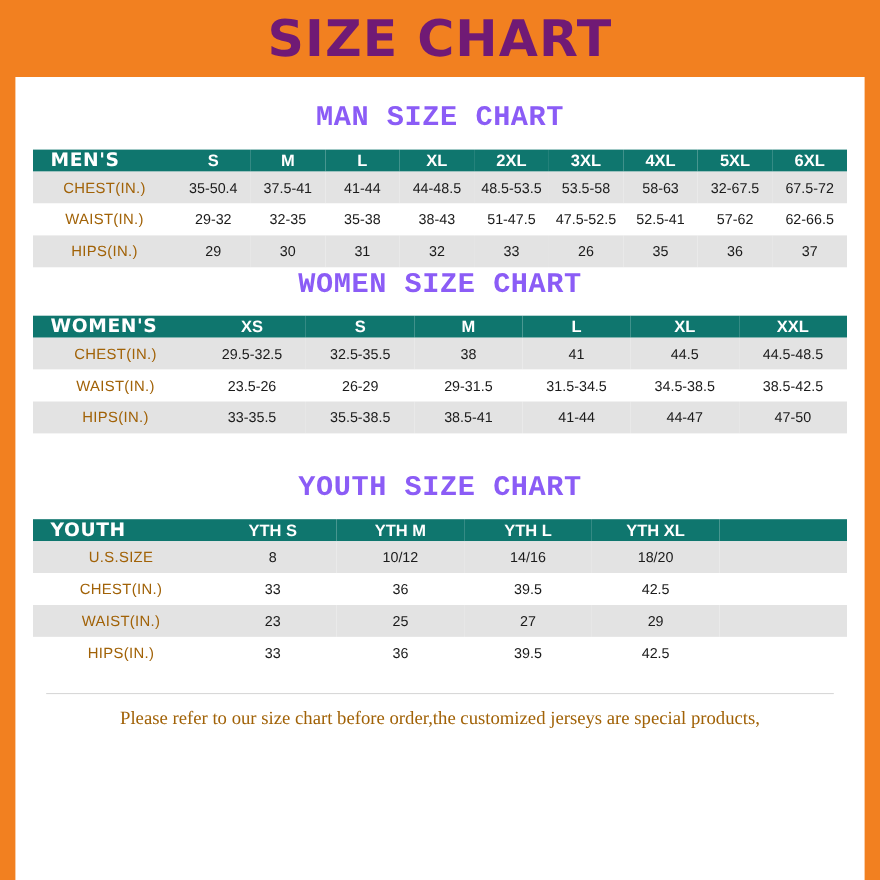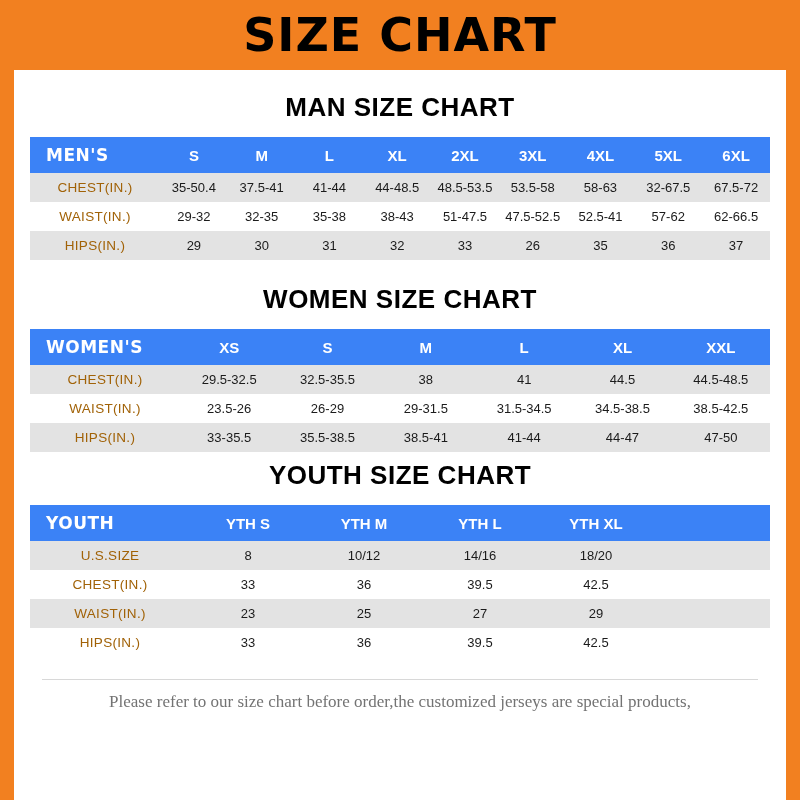--- a/index.html
+++ b/index.html
@@ -28,59 +28,59 @@
     display: flex;
     align-items: center;
     justify-content: center;
     margin: 0 -14px;
   }
   .banner-title {
     font-family: "DejaVu Sans", sans-serif;
     font-weight: bold;
     font-size: 46px;
     letter-spacing: 1px;
-    color: #000000;
+    color: #701a75;
     text-align: center;
     line-height: 1;
   }
   .content {
     padding: 0 14px;
   }
   .section-title {
     text-align: center;
-    font-family: Liberation Sans, sans-serif;
+    font-family: Liberation Mono, monospace;
     font-weight: bold;
     font-size: 26px;
-    color: #000000;
+    color: #8b5cf6;
     letter-spacing: 0.5px;
   }
   .t1-title { margin-top: 22px; margin-bottom: 14px; }
-  .t2-title { margin-top: 24px; margin-bottom: 14px; }
-  .t3-title { margin-top: 8px; margin-bottom: 14px; }
+  .t2-title { margin-bottom: 14px; }
+  .t3-title { margin-top: 34px; margin-bottom: 14px; }
 
   table.chart {
     width: 740px;
     margin: 0 auto;
     border-collapse: collapse;
     table-layout: fixed;
   }
   table.chart td, table.chart th {
     text-align: center;
     font-size: 13px;
     color: #1b1b1b;
     font-family: "Liberation Sans", sans-serif;
     font-weight: normal;
     padding: 0;
     height: 29px;
     vertical-align: middle;
   }
   table.chart thead th {
-    background: #3b82f6;
+    background: #0f766e;
     color: #ffffff;
-    height: 36px;
+    height: 20px;
     font-size: 15px;
     font-weight: bold;
   }
   table.chart thead th.rowlabel {
     font-family: "DejaVu Sans", sans-serif;
     font-size: 17px;
     letter-spacing: 0.5px;
     text-align: left;
     padding-left: 16px;
   }
@@ -88,21 +88,21 @@
   table.chart tbody tr.even td { background: #ffffff; }
   table.chart tbody td.rowlabel {
     font-size: 13.5px;
     color: #a16207;
     letter-spacing: 0.3px;
   }
   .footer-note {
     margin: 22px 14px 0 14px;
     border-top: 1px solid #d8d8d8;
     padding-top: 10px;
-    color: #737373;
+    color: #a16207;
     font-size: 17px;
     line-height: 1.45;
     font-family: "Liberation Serif", serif;
     text-align: center;
   }
   .footer-note div { white-space: nowrap; }
 </style>
 </head>
 <body>
 

